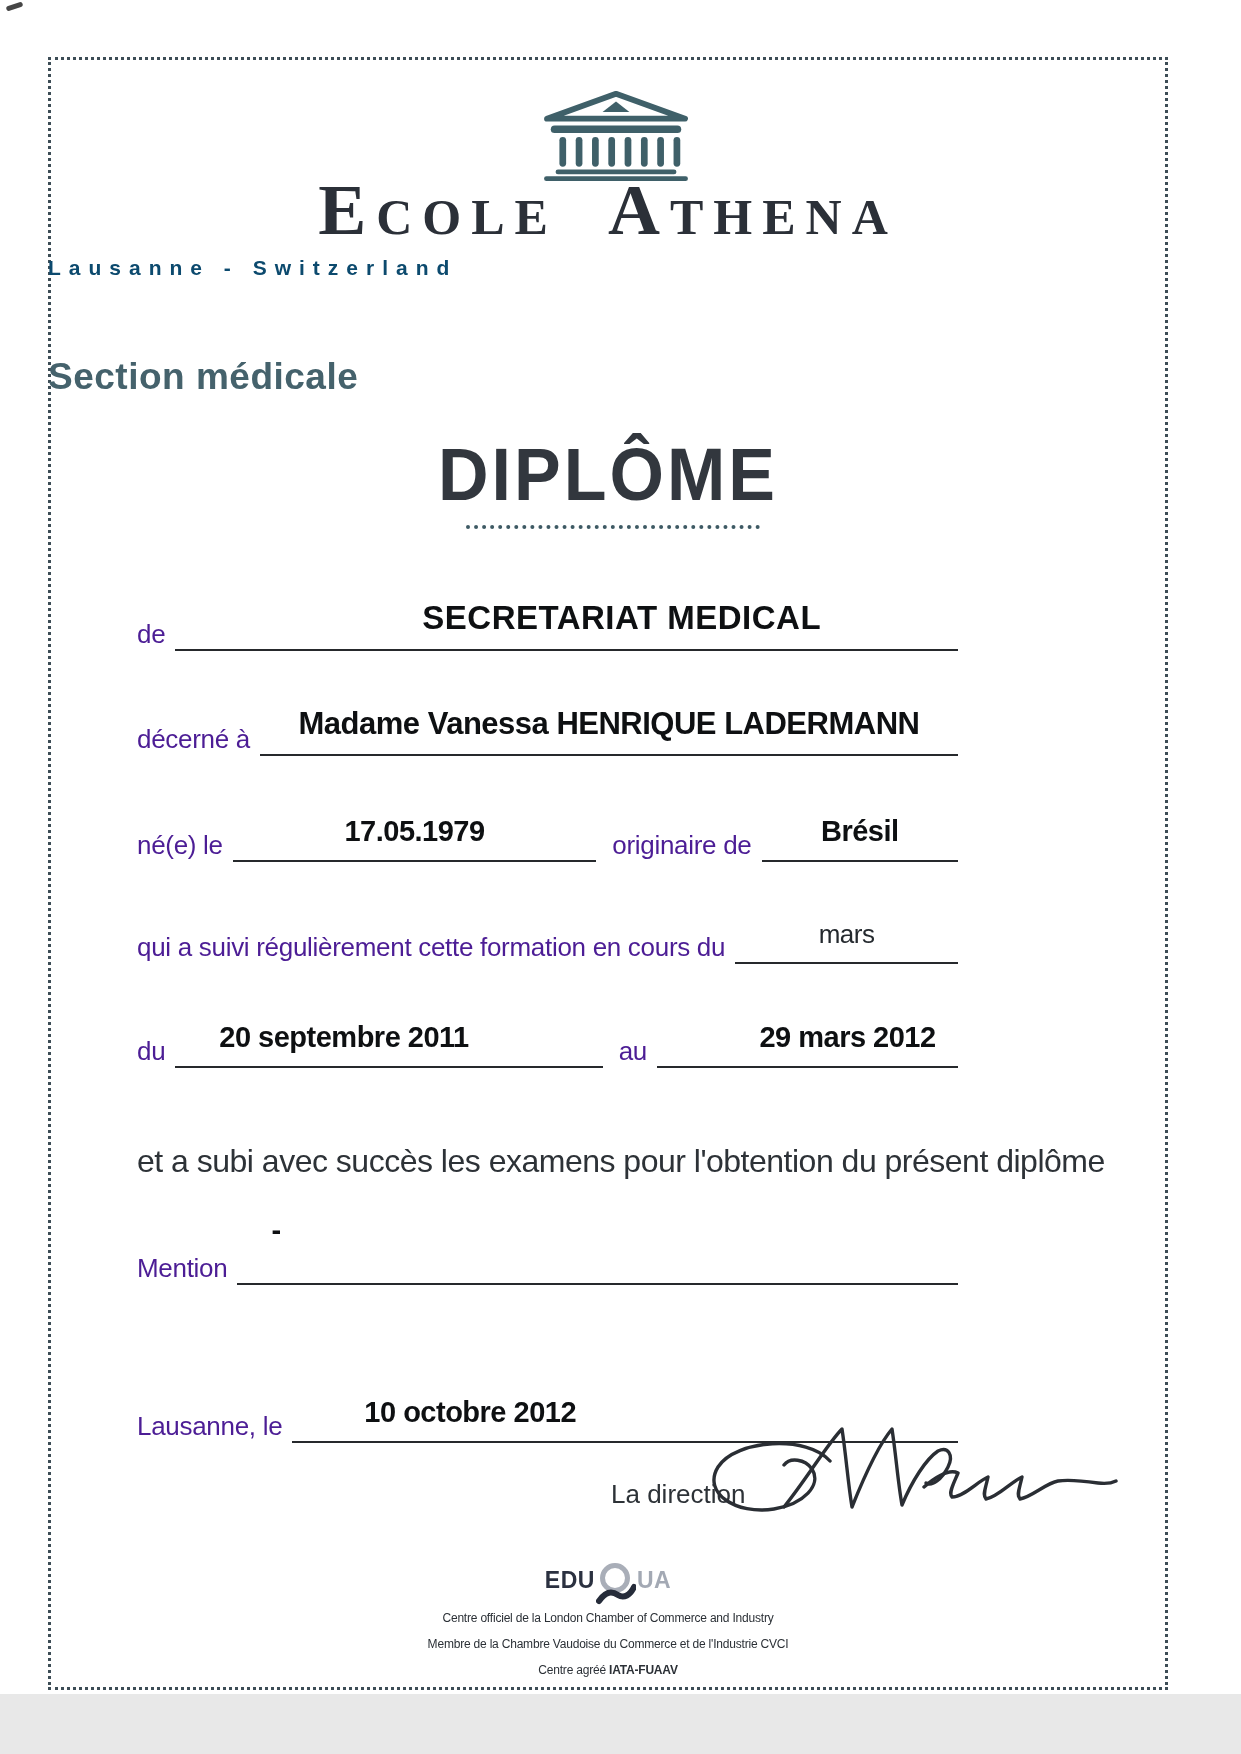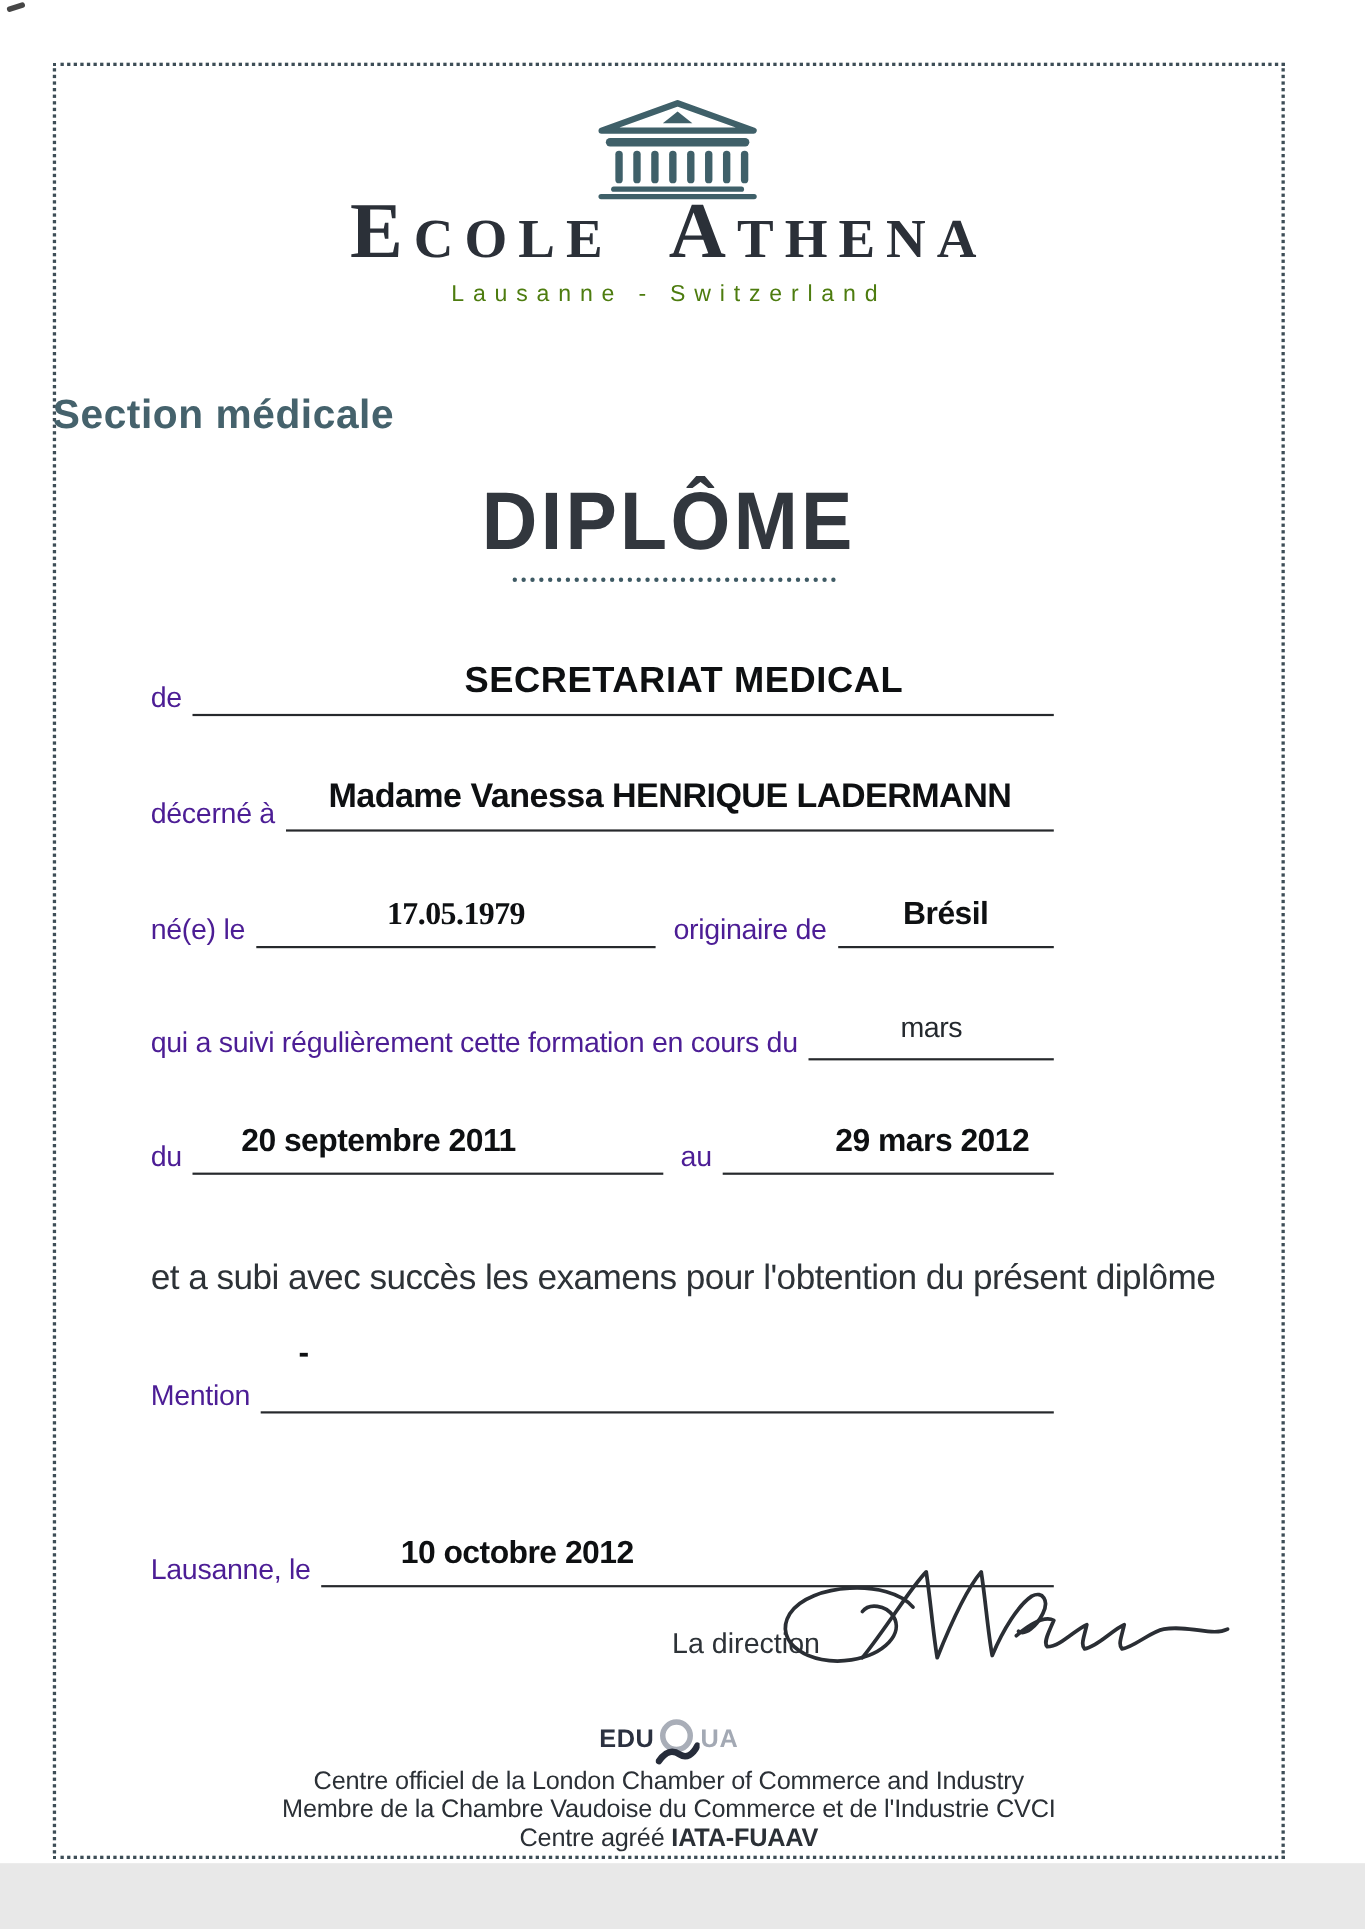--- a/index.html
+++ b/index.html
@@ -28,23 +28,22 @@
     text-align:center;
     font-family:"Liberation Serif", serif;
     font-variant:small-caps;
     font-weight:700;
     font-size:72px;line-height:1.1;
     letter-spacing:10px;word-spacing:26px;
     color:#2b3038;
   }
   .school-location{
     position:absolute;left:0;right:0;top:199px;
-    text-align:center;
-    font-size:21px;font-weight:400;letter-spacing:8px;
-    color:#4d7c0f;
+    font-size:21px;font-weight:700;letter-spacing:8px;
+    color:#0c4a6e;
   }
   .section-label{
     position:absolute;left:0;right:0;top:299px;
     text-align:left;
     font-size:37px;font-weight:700;letter-spacing:.5px;
     color:#45626c;
   }
   .title{
     position:absolute;left:0;right:0;top:380px;
     text-align:center;
@@ -79,21 +78,21 @@
     font-size:29px;font-weight:700;letter-spacing:-.5px;
     color:#0e1012;white-space:nowrap;
   }
   .fvalue.v-de{font-size:33px;letter-spacing:.5px;transform:translateX(55px);}
   .fvalue.v-name{font-size:31px;}
   .fvalue.v-jour{font-weight:400;font-size:26px;color:#24292e;font-family:"Liberation Sans",sans-serif;}
   .fvalue.n-l{transform:translateX(-45px);}
   .fvalue.n-r{transform:translateX(40px);}
   .fvalue.v-dash{left:34px;right:auto;bottom:36px;text-align:left;}
   .fvalue.v-date{left:72px;right:auto;text-align:left;}
-  .seg.s1{flex:1.85;font-family:Liberation Serif, serif;}
+  .seg.s1{flex:1.85;}
   .seg.s2{flex:1;}
   .seg.d1{flex:1.42;}
   .seg.d2{flex:1;}
   .sentence{
     position:absolute;left:89px;top:1086px;
     font-size:32px;letter-spacing:-.5px;color:#2d3237;
   }
   
   .direction-label{
     position:absolute;left:563px;top:1422px;
@@ -105,21 +104,21 @@
     position:absolute;left:0;right:0;top:1500px;
     display:flex;justify-content:center;align-items:center;
   }
   .eduqua .bold{font-size:23px;font-weight:700;color:#2b3140;letter-spacing:.5px;}
   .eduqua .light{font-size:23px;font-weight:700;color:#a3a9b4;letter-spacing:.5px;}
   .eduqua svg{margin:0 1px;transform:translateY(4px);}
   
   .footer{
     position:absolute;left:0;right:0;top:1548px;
     text-align:center;
-    font-size:23px;line-height:26px;letter-spacing:-.2px;
+    font-size:12px;line-height:26px;letter-spacing:-.2px;
     color:#2b3036;
   }
   .footer b{font-weight:700;}
 </style>
 </head>
 <body>
 
 <div class="page">
   <div class="scan-artifact"></div>
 

